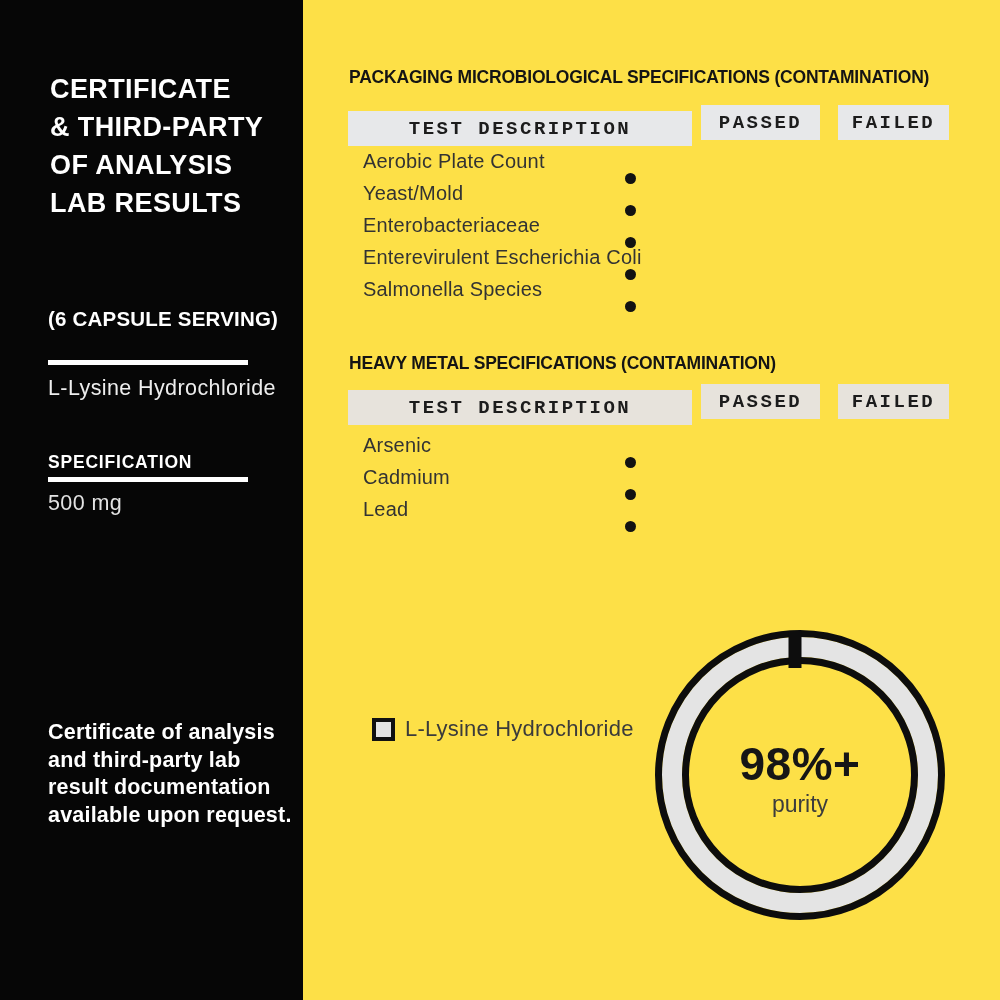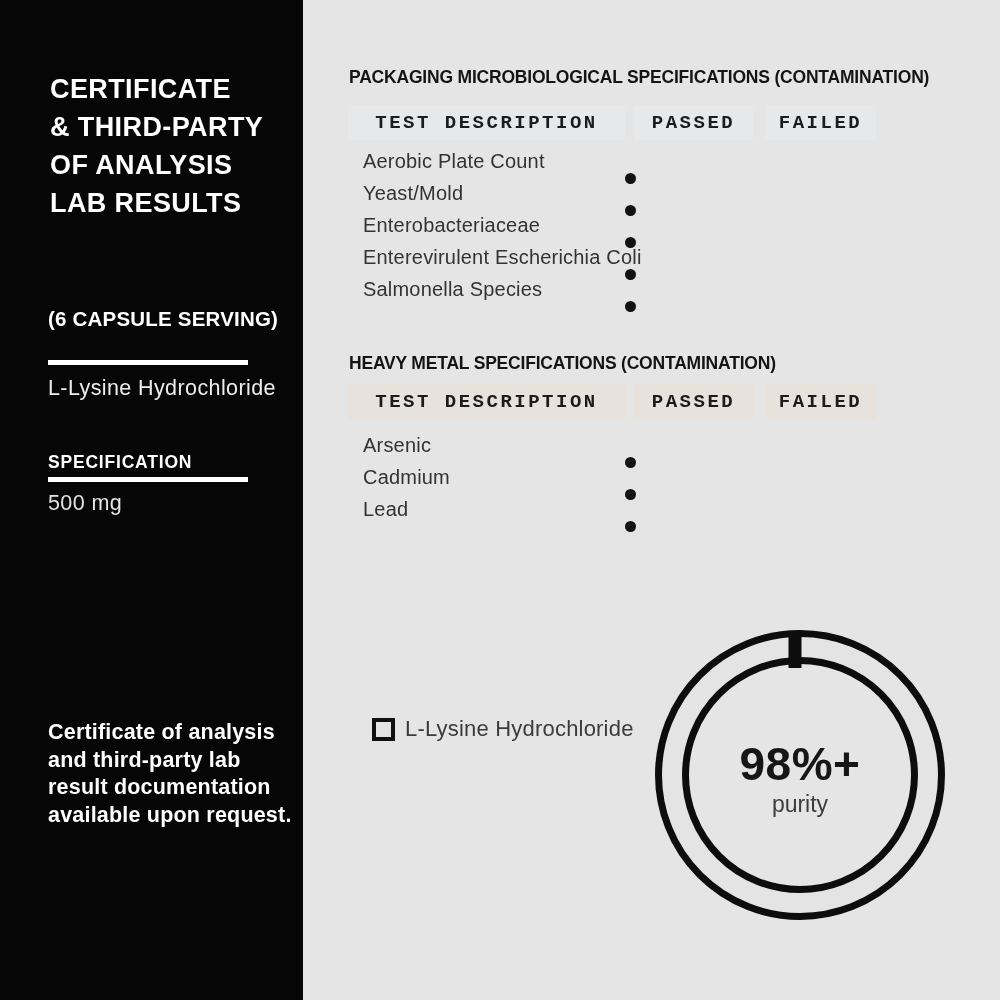--- a/index.html
+++ b/index.html
@@ -3,21 +3,21 @@
 <meta charset="utf-8">
 <style>
   :root{
     --sidebar_bg:#060606; --text_dark:#333333; --heading_dark:#141414;
     --table1_header_bg:#e7e8ea; --table2_header_bg:#e7e3dc;
     --dot:#121212; --ring_fill:#e4e4e4; --ring_stroke:#0d0d0d; --white:#ffffff;
   }
   *{margin:0;padding:0;box-sizing:border-box;}
   html,body{width:1000px;height:1000px;background:#fff;overflow:hidden;
     font-family:"Liberation Sans",sans-serif;}
-  #canvas{position:relative;width:1000px;height:1000px;background:#e5e5e5;}
+  #canvas{position:relative;width:1000px;height:1000px;background:#fde047;}
 
   
   #sidebar{position:absolute;left:0;top:0;width:303px;height:1000px;background:var(--sidebar_bg);}
   .sb-title{position:absolute;left:50px;top:70px;color:var(--white);
     font-weight:700;font-size:27px;line-height:38px;letter-spacing:.4px;}
   .sb-ing-label{position:absolute;left:48px;top:306px;color:var(--white);
     font-weight:700;font-size:20.5px;line-height:26.5px;letter-spacing:.2px;}
   .sb-rule{position:absolute;left:48px;width:200px;height:5px;background:var(--white);}
   #rule-ingredient{top:360px;}
   #rule-spec{top:477px;}
@@ -38,22 +38,22 @@
 
   
   .t-header{position:absolute;left:348px;display:flex;}
   #pkg-header{top:105px;}
   #hm-header{top:384px;}
   .h-cell{height:35px;display:flex;align-items:center;justify-content:center;
     font-family:"Liberation Mono",monospace;font-weight:700;font-size:19px;
     letter-spacing:2.5px;color:#1c1c1c;}
   #pkg-header .h-cell{background:var(--table1_header_bg);}
   #hm-header .h-cell{background:var(--table2_header_bg);}
-  .h-desc{width:277px;margin-right:9px;}
-  .h-passed{width:119px;margin-right:12px;}
+  .h-desc{width:344px;margin-right:9px;margin-top:6px;}
+  .h-passed{width:119px;margin-right:18px;}
   .h-failed{width:111px;}
 
   .t-body{position:absolute;left:348px;}
   #pkg-rows{top:150px;}
   #hm-rows{top:434px;}
   .t-row{display:flex;height:32px;align-items:flex-end;flex-direction:column;}
   .t-cell{display:flex;align-items:center;}
   .c-desc{width:347px;margin-right:9px;padding-left:15px;
     font-size:20px;color:var(--text_dark);letter-spacing:.2px;}
   .c-passed{width:119px;margin-right:14px;justify-content:center;}

